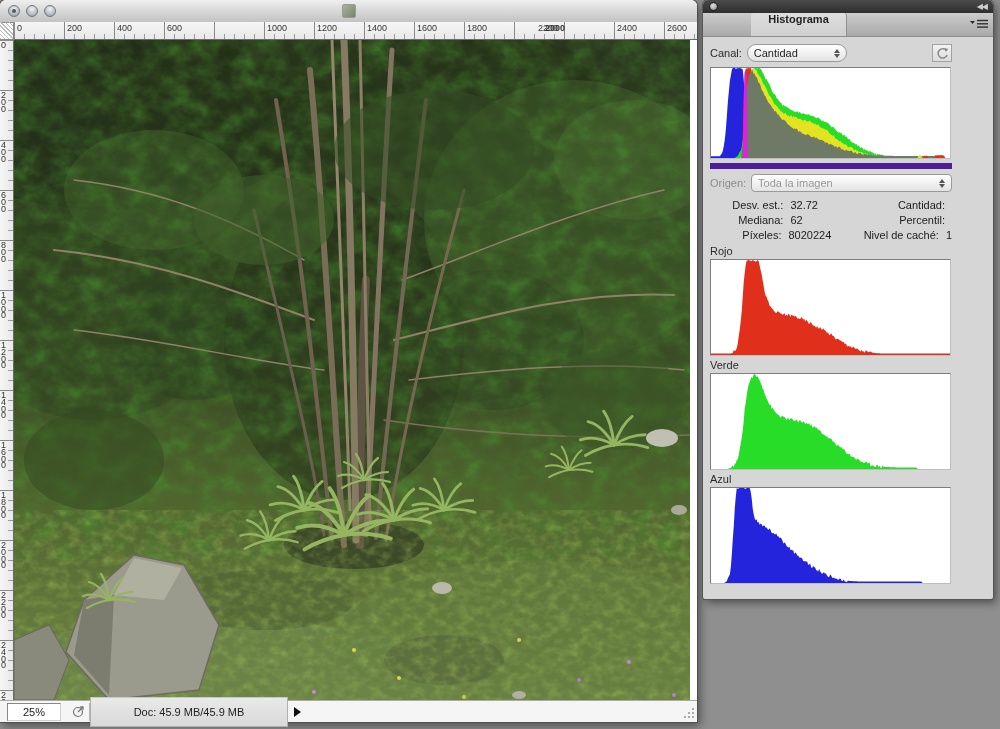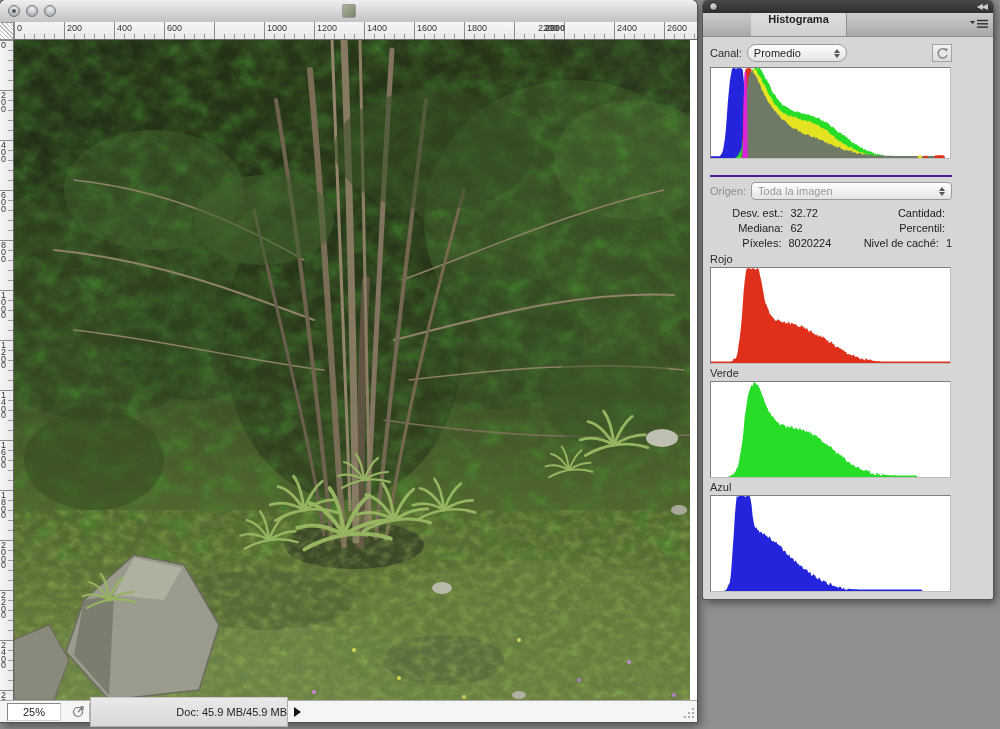--- a/index.html
+++ b/index.html
@@ -82,21 +82,21 @@
     border-color:#888 #cfcfcf #cfcfcf #888;
     display:flex;align-items:center;justify-content:center;
   }
   .status-icon-seg{
     width:22px;height:18px;display:flex;align-items:center;justify-content:center;
     border-right:1px solid #b5b5b5;margin-left:6px;
   }
   .doc-seg{
     width:198px;height:30px;background:linear-gradient(#e9e9e9,#d9d9d9);
     border:1px solid #b0b0b0;border-top-color:#c8c8c8;box-sizing:border-box;
-    display:flex;align-items:center;justify-content:flex-end;position:relative;
+    display:flex;align-items:center;justify-content:center;position:relative;
   }
   .doc-seg-arrow{
     width:0;height:0;border-top:5px solid transparent;border-bottom:5px solid transparent;
     border-left:7px solid #111;margin-left:6px;cursor:pointer;
   }
   .grip{position:absolute;right:2px;bottom:3px;}
   
   .panel{
     position:absolute;left:703px;top:0;width:290px;height:599px;
     background:#d6d6d6;border-radius:5px 5px 2px 2px;
@@ -146,21 +146,21 @@
     border:1px solid #a2a2a2;background:linear-gradient(#f2f2f2,#dcdcdc);
     display:flex;align-items:center;justify-content:center;cursor:pointer;
   }
   .histbox{
     width:241px;box-sizing:border-box;background:#fff;
     border:1px solid;border-color:#7e7e7e #bdbdbd #bdbdbd #7e7e7e;
   }
   .histbox svg{display:block;width:100%;height:100%;}
   .hb-combined{height:92px;}
   .hb-channel{height:97px;}
-  .origen-row{display:flex;align-items:center;height:24px;margin-top:16px;border-top:2px solid #4c1d95;padding-top:2px;}
+  .origen-row{display:flex;align-items:center;height:24px;margin-top:4px;border-top:6px solid #4c1d95;padding-top:2px;}
   .origen-row .field-label{color:#8d8d8d;}
   .dd-origen{flex:1;color:#979797;border-radius:4px;}
   .stats{margin-top:2px;font-size:11px;color:#1c1c1c;}
   .stats-row{display:flex;height:15px;align-items:center;}
   .s-label{width:76px;text-align:right;}
   .s-value{width:74px;text-align:left;padding-left:7px;}
   .s-rlabel{width:86px;text-align:right;}
   .s-rvalue{flex:1;text-align:left;padding-left:7px;}
   .section-label{font-size:11px;color:#2b2b2b;margin:3px 0 2px 0;}
 </style>
@@ -405,21 +405,21 @@
         <line x1="7" y1="2.5" x2="18" y2="2.5"></line>
           <line x1="7" y1="5.8" x2="18" y2="5.8"></line>
           <line x1="7" y1="9.1" x2="18" y2="9.1"></line>
       </g>
     </svg>
   </div>
   <div class="panel-body">
     <div class="canal-row">
       <span class="field-label">Canal:</span>
       <div class="dropdown dd-canal">
-        <span>Promedio</span>
+        <span>Cantidad</span>
         <span class="dd-stepper">
             <i class="up"></i>
             <i class="down"></i>
           </span>
       </div>
       <div class="refresh-btn">
         <svg width="13" height="13" viewBox="0 0 14 14">
           <path d="M11.5 4.2 A5 5 0 1 0 12 8.6" fill="none" stroke="#8a8a8a" stroke-width="1.6"></path>
           <polygon points="9.2,1.2 13.2,2.2 10.6,5.4" fill="#8a8a8a"></polygon>
         </svg>

